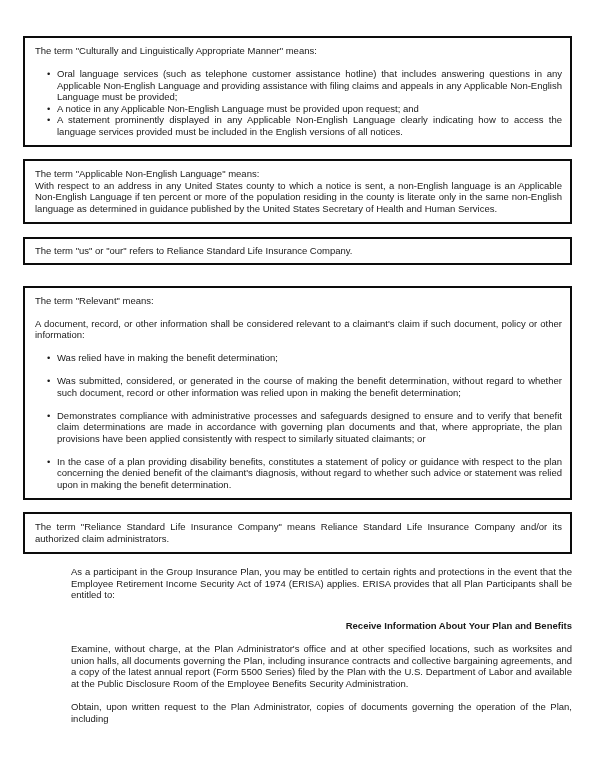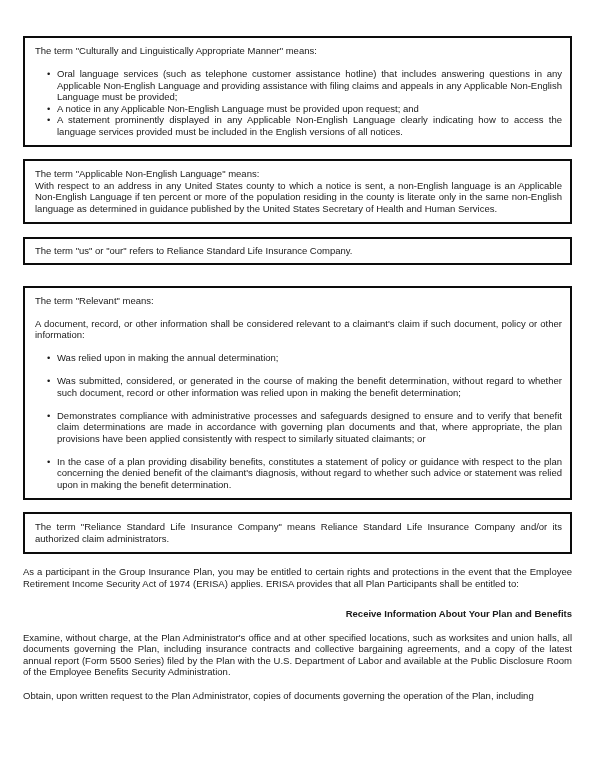--- a/index.html
+++ b/index.html
@@ -51,21 +51,21 @@
     flex: 1;
     text-align: justify;
   }
   .erisa-heading {
     margin-top: 27px;
     text-align: center;
     font-weight: bold;
     font-size: 9.8px;
     letter-spacing: 0.1px;
   }
-  .body-para { text-align: justify; margin-top: 12px; }
+  .body-para { text-align: justify; margin-top: 12px; margin-left: 48px; }
   .sub-heading { font-weight: bold; margin-top: 19px; text-align: right; }
 </style>
 </head>
 <body>
 
 <div class="page">
   <div class="content">
 
     <div class="def-box">
       <div class="para">The term "Culturally and Linguistically Appropriate Manner" means:</div>
@@ -102,21 +102,21 @@
     <div class="gap-21"></div>
 
     <div class="def-box">
       <div class="para">The term "Relevant" means:</div>
       <div class="blank-line"></div>
       <div class="para">A document, record, or other information shall be considered relevant to a claimant's claim if such document, policy or other information:</div>
       <div class="blank-line"></div>
       <div class="bullet-list">
         <div class="bullet-item">
           <div class="bullet-col">•</div>
-          <div class="bullet-text">Was relied upon in making the annual determination;</div>
+          <div class="bullet-text">Was relied have in making the benefit determination;</div>
         </div>
         <div class="bullet-item spaced">
           <div class="bullet-col">•</div>
           <div class="bullet-text">Was submitted, considered, or generated in the course of making the benefit determination, without regard to whether such document, record or other information was relied upon in making the benefit determination;</div>
         </div>
         <div class="bullet-item spaced">
           <div class="bullet-col">•</div>
           <div class="bullet-text">Demonstrates compliance with administrative processes and safeguards designed to ensure and to verify that benefit claim determinations are made in accordance with governing plan documents and that, where appropriate, the plan provisions have been applied consistently with respect to similarly situated claimants; or</div>
         </div>
         <div class="bullet-item spaced">

